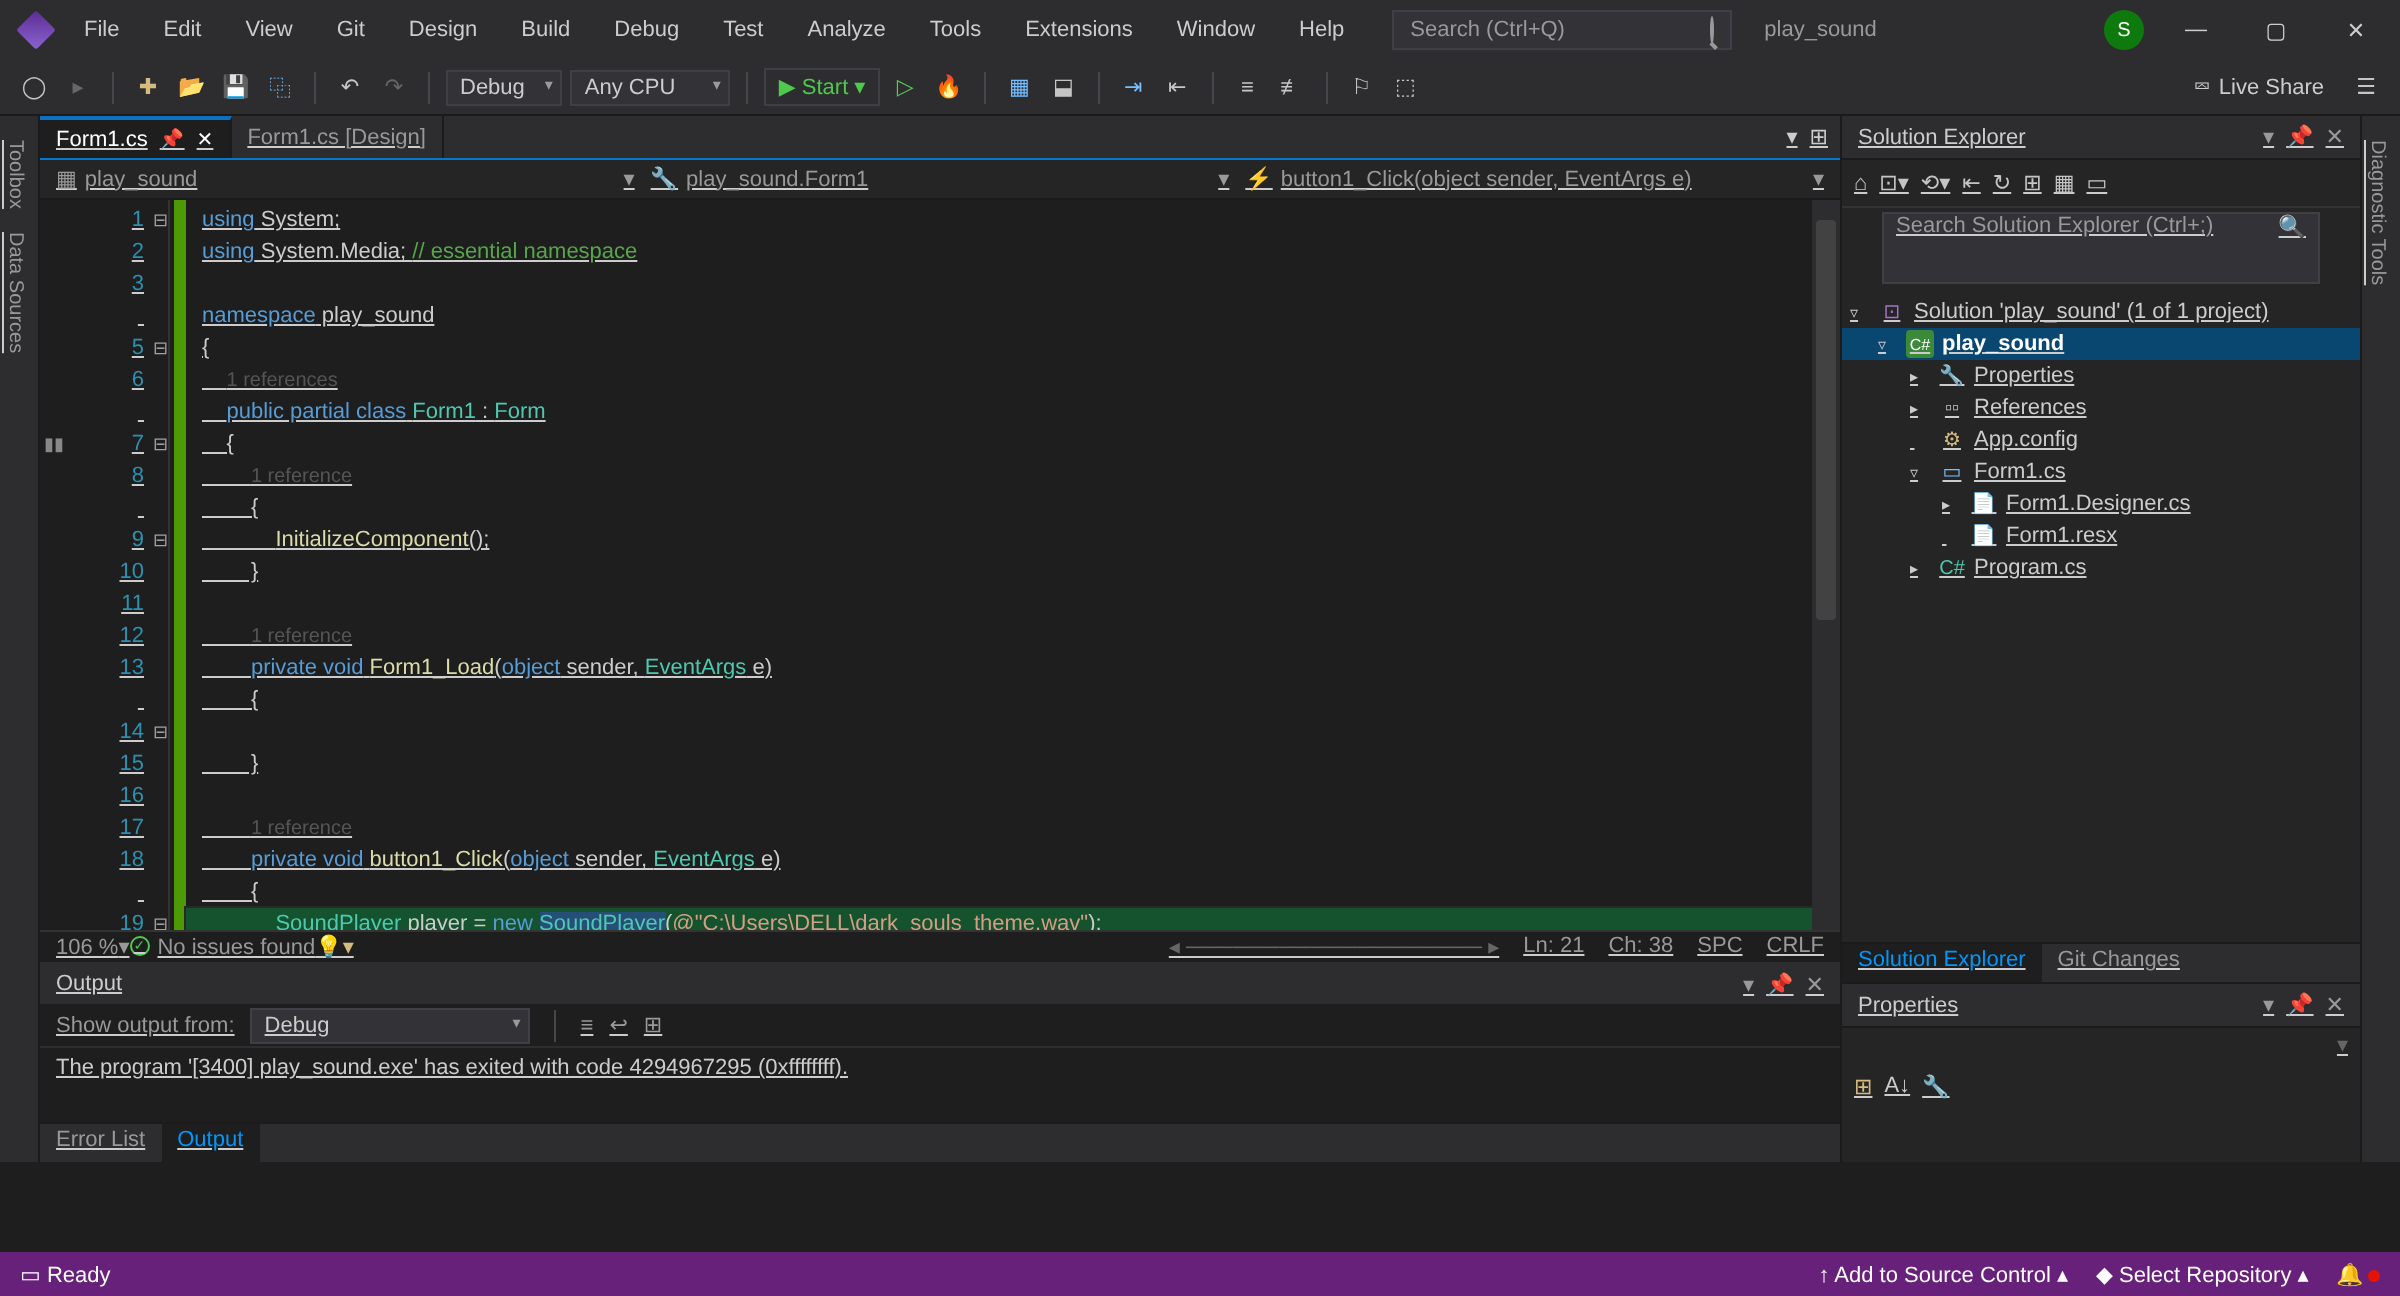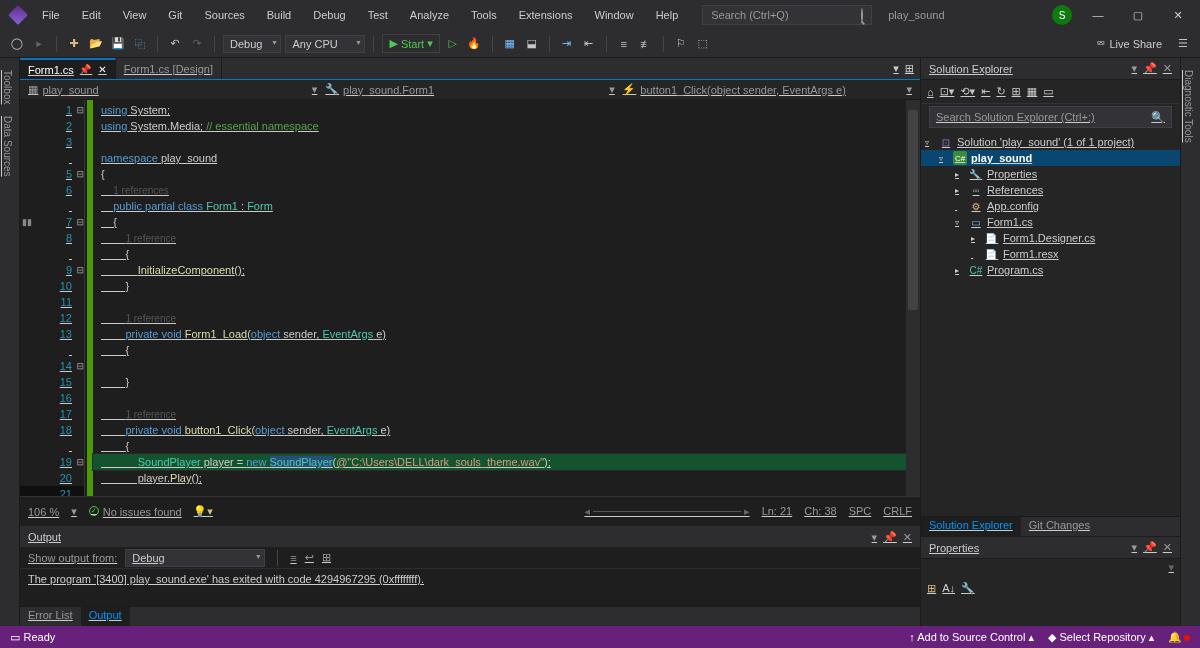--- a/index.html
+++ b/index.html
@@ -44,30 +44,30 @@
 .code-line.cursor-line { background: #14532d; outline: 1px solid #282828; }
 .kw { color: #569cd6; }
 .cls { color: #4ec9b0; }
 .fn { color: #dcdcaa; }
 .str { color: #d69d85; }
 .cm { color: #57a64a; }
 .ref { color: #555; font-size: 10px; }
 .hl { background: #264f78; }
 .scroll-v { width: 14px; background: #2d2d30; position: relative; }
 .scroll-thumb { position: absolute; width: 10px; left: 2px; background: #424242; border-radius: 2px; }
-.status-editor { height: 30px; background: #1e1e1e; border-top: 1px solid #333; display: flex; align-items: center; padding: 0 8px; gap: 12px; color: #999; font-size: 10px; }
+.status-editor { height: 16px; background: #1e1e1e; border-top: 1px solid #333; display: flex; align-items: center; padding: 0 8px; color: #999; font-size: 10px; }
 .no-issues { display: flex; align-items: flex-start; gap: 4px; }
 .check-icon { width: 10px; height: 10px; border: 1px solid #4ec94e; border-radius: 50%; color: #4ec94e; font-size: 7px; display: flex; align-items: center; justify-content: center; }
 .status-right { margin-left: auto; display: flex; gap: 12px; }
 .right-panel { width: 260px; background: #252526; border-left: 1px solid #1b1b1c; display: flex; flex-direction: column; }
 .panel-header { height: 22px; background: #2d2d30; display: flex; align-items: center; padding: 0 8px; color: #ccc; font-size: 11px; border-bottom: 1px solid #1b1b1c; }
 .panel-tools { margin-left: auto; display: flex; gap: 6px; color: #999; }
 .se-toolbar { height: 24px; display: flex; align-items: center; gap: 6px; padding: 0 6px; border-bottom: 1px solid #333; }
 .se-toolbar span { color: #c5c5c5; cursor: pointer; font-size: 11px; }
-.se-search { height: 22px; margin: 2px 8px; background: #333337; border: 1px solid #3f3f46; display: flex; align-items: center; padding: 0 6px; color: #999; }
+.se-search { height: 36px; margin: 2px 20px; background: #333337; border: 1px solid #3f3f46; display: flex; align-items: flex-start; padding: 0 6px; color: #999; }
 .tree { flex: 1; padding: 4px 0; overflow: auto; }
 .tree-item { display: flex; align-items: center; gap: 4px; padding: 1px 4px; cursor: pointer; font-size: 11px; }
 .tree-item.selected { background: #094771; color: #fff; }
 .indent-1 { padding-left: 18px; }
 .indent-2 { padding-left: 34px; }
 .indent-3 { padding-left: 50px; }
 .tree-arrow { width: 10px; font-size: 8px; color: #ccc; }
 .tree-icon { width: 14px; height: 14px; display: flex; align-items: center; justify-content: center; font-size: 10px; }
 .icon-sol { color: #a074c4; }
 .icon-proj { background: #3a8a3a; color: #fff; border-radius: 2px; font-size: 8px; }
@@ -79,35 +79,35 @@
 .panel-tab { padding: 2px 8px; color: #999; cursor: pointer; }
 .panel-tab.active { background: #1e1e1e; color: #0097fb; }
 .props-panel { height: 90px; border-top: 1px solid #1b1b1c; display: flex; flex-direction: column; }
 .props-toolbar { height: 24px; display: flex; align-items: center; gap: 6px; padding: 0 6px; }
 .props-body { flex: 1; background: #252526; }
 .output-panel { height: 100px; background: #1e1e1e; border-top: 1px solid #2d2d30; display: flex; flex-direction: column; }
 .output-header { height: 20px; background: #2d2d30; display: flex; align-items: center; padding: 0 8px; color: #ccc; }
 .output-toolbar { height: 22px; display: flex; align-items: center; gap: 8px; padding: 0 8px; color: #999; border-bottom: 1px solid #2d2d30; }
 .output-body { flex: 1; padding: 4px 8px; font-family: Consolas, monospace; font-size: 11px; color: #ccc; }
 .output-tabs { height: 20px; background: #2d2d30; display: flex; border-top: 1px solid #1b1b1c; }
-.statusbar { height: 22px; background: #007acc; display: flex; align-items: center; padding: 0 10px; color: #fff; gap: 1px; }
+.statusbar { height: 22px; background: #007acc; display: flex; align-items: center; padding: 0 10px; color: #fff; gap: 1px; margin-top: 45px; }
 .statusbar-dark { background: #68217a; }
 .status-right-items { margin-left: auto; display: flex; gap: 14px; align-items: center; }
 .red-dot { width: 6px; height: 6px; background: #e51400; border-radius: 50%; display: inline-block; margin-left: 2px; }
 </style>
 </head>
 <body>
 
 <div class="titlebar">
   <div class="vs-logo"></div>
   <span class="menu-item">File</span>
   <span class="menu-item">Edit</span>
   <span class="menu-item">View</span>
   <span class="menu-item">Git</span>
-  <span class="menu-item">Sources</span>
+  <span class="menu-item">Design</span>
   <span class="menu-item">Build</span>
   <span class="menu-item">Debug</span>
   <span class="menu-item">Test</span>
   <span class="menu-item">Analyze</span>
   <span class="menu-item">Tools</span>
   <span class="menu-item">Extensions</span>
   <span class="menu-item">Window</span>
   <span class="menu-item">Help</span>
   <div class="search-box">
     <span>Search (Ctrl+Q)</span>

